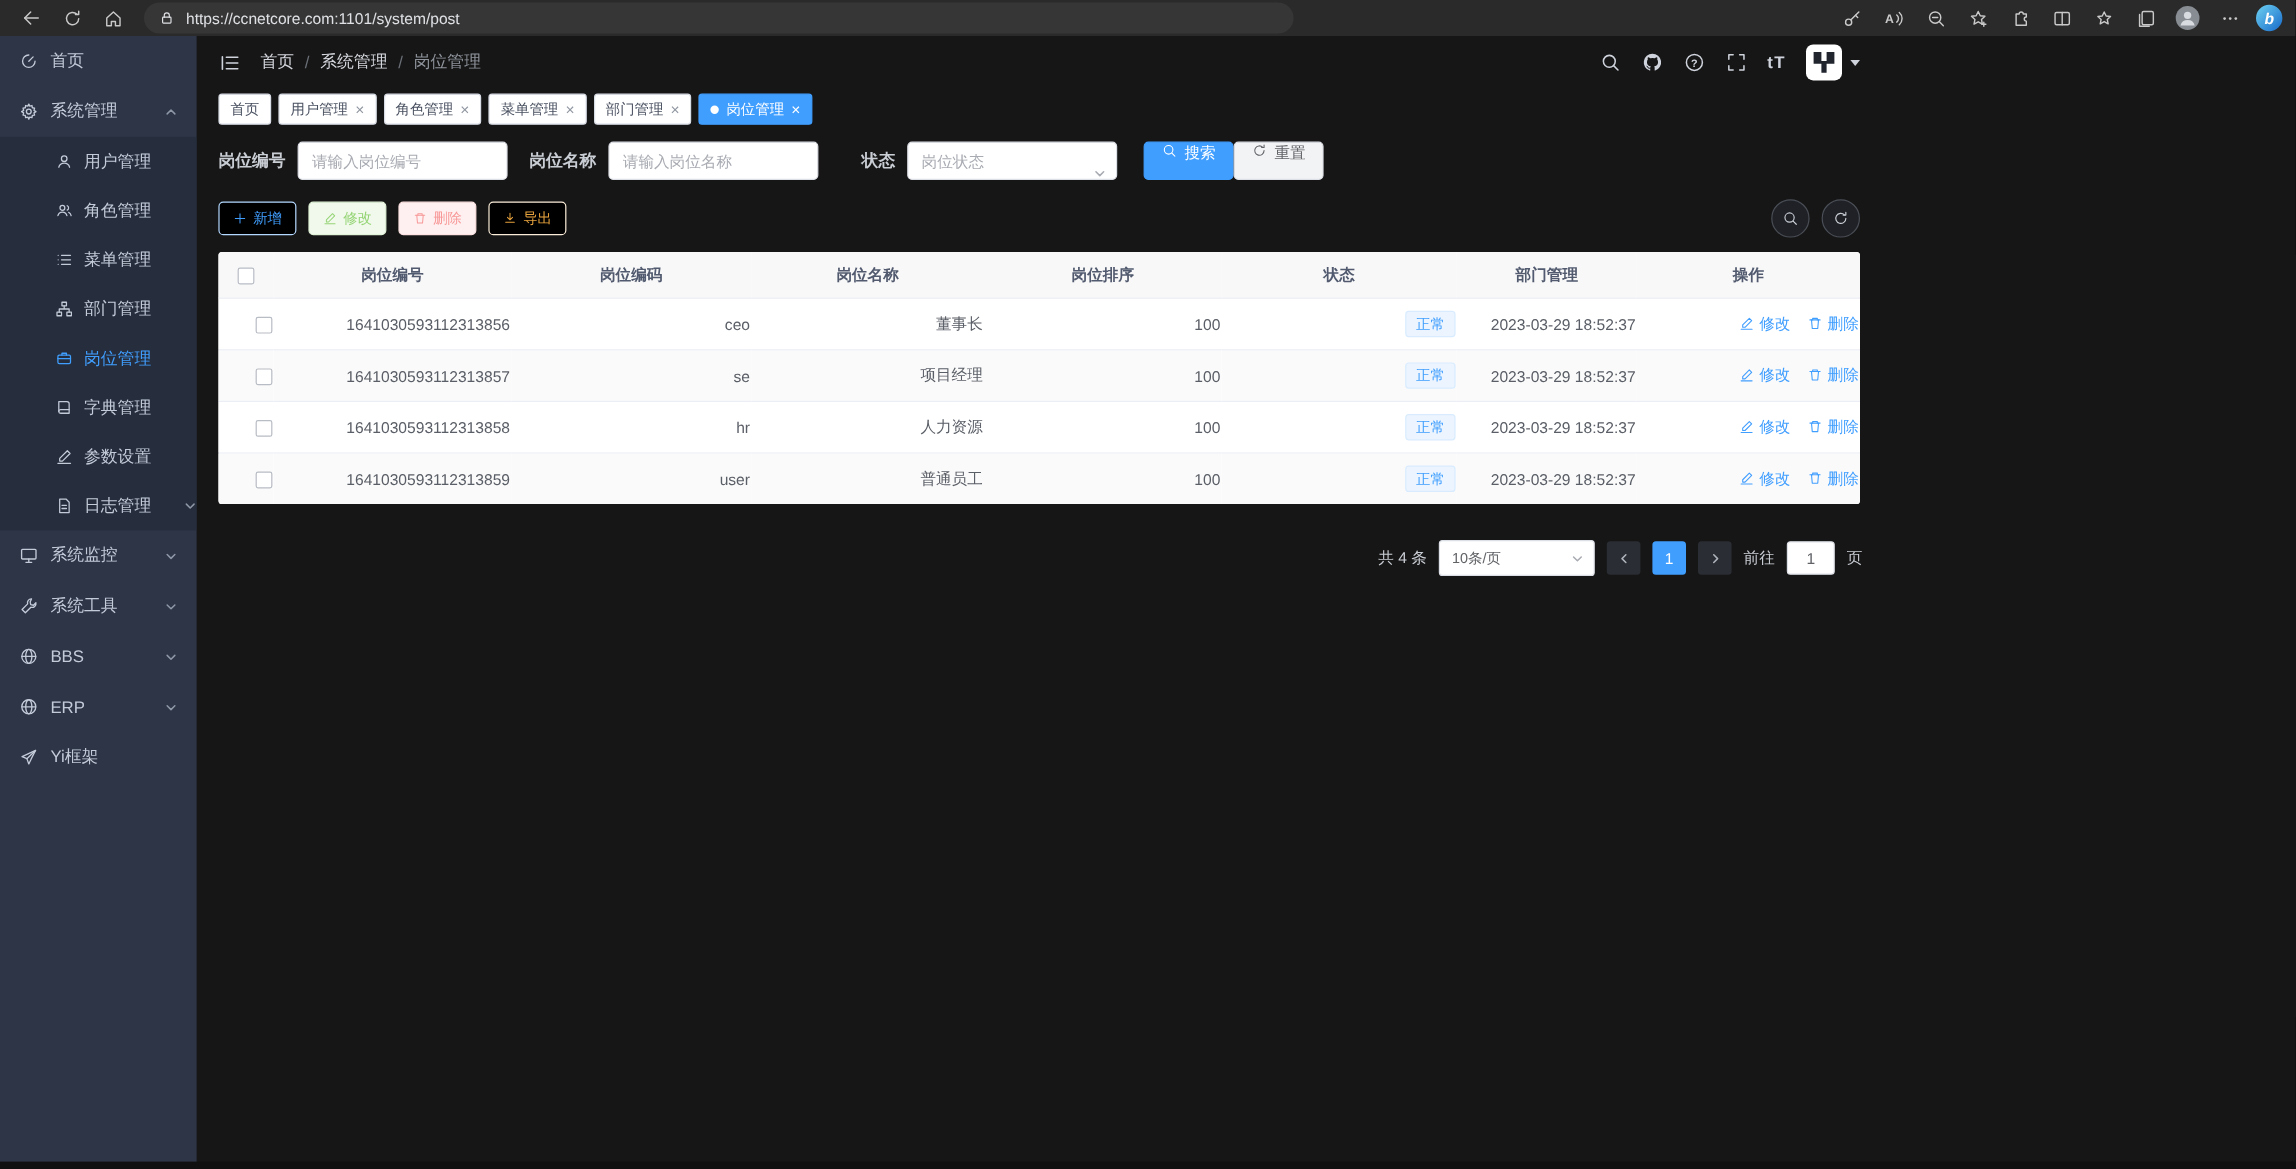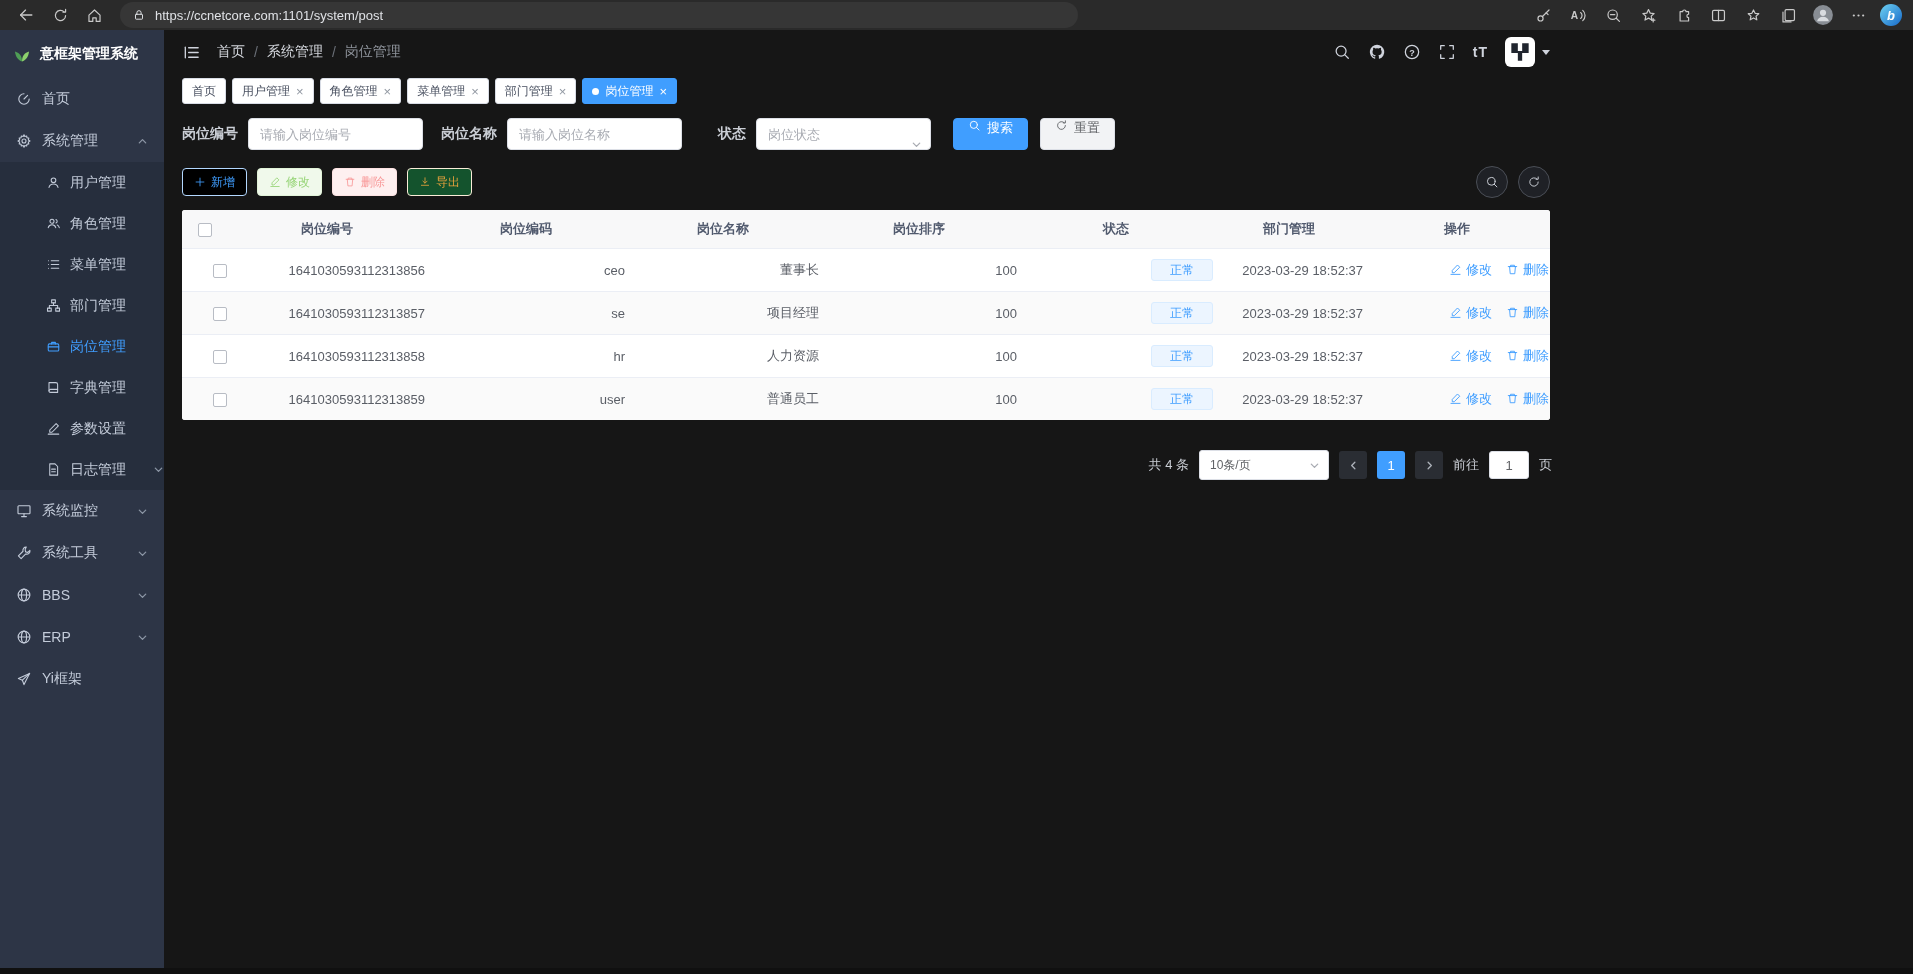--- a/index.html
+++ b/index.html
@@ -54,41 +54,41 @@
   .flabel{font-weight:bold;color:#c9cdd4;margin-right:10px;white-space:nowrap}
   .finput{width:175px;height:32px;box-sizing:border-box;background:#fff;border:1px solid #dcdfe6;border-radius:4px;padding:0 11px;font-size:13px;color:#606266;font-family:"Liberation Sans",sans-serif}
   .finput::placeholder{color:#a8abb2}
   .selwrap{position:relative;display:inline-flex;align-items:flex-end}
   .selwrap .finput{padding-right:26px}
   .selcaret{position:absolute;right:9px;color:#a8abb2;pointer-events:none}
   .g2{margin-left:18px;display:flex;align-items:center}
   .g3{margin-left:36px;display:flex;align-items:center}
   .btn{height:32px;border-radius:4px;border:1px solid transparent;display:inline-flex;align-items:flex-start;gap:6px;font-size:13px;padding:0 14px;cursor:pointer;font-family:"Liberation Sans",sans-serif}
   .btn-search{background:#409eff;border-color:#409eff;color:#fff;margin-left:22px}
-  .btn-reset{background:#f2f3f5;border-color:#dcdfe6;color:#606266;margin-left:12px}
+  .btn-reset{background:#f2f3f5;border-color:#dcdfe6;color:#606266;}
 
   
   .toolbar{display:flex;align-items:center;gap:10px;margin-top:16px;padding:0 18px}
   .tbtn{height:28px;padding:0 11px;font-size:12px;border-radius:4px;border:1px solid;display:inline-flex;align-items:center;gap:5px;cursor:pointer;font-family:"Liberation Sans",sans-serif}
   .tbtn-add{background:#000000;border-color:#b3d8ff;color:#409eff}
   .tbtn-edit{background:#f0f9eb;border-color:#e1f3d8;color:#95d475;cursor:not-allowed}
   .tbtn-del{background:#fef0f0;border-color:#fde2e2;color:#f89898;cursor:not-allowed}
-  .tbtn-exp{background:#14532d;border-color:#faecd8;color:#e6a23c}
+  .tbtn-exp{background:#000000;border-color:#faecd8;color:#e6a23c}
   .tb-tools{margin-left:auto;display:flex;gap:10px}
   .cbtn{width:30px;height:30px;border-radius:50%;border:1px solid #4a4e56;background:#1f2126;color:#c9cdd4;display:flex;align-items:center;justify-content:center;cursor:pointer}
 
   
   .tablewrap{margin:12px 18px 0;background:#fff;border-radius:3px;overflow:hidden}
   table{border-collapse:collapse;table-layout:fixed;width:1368px}
   th{background:#f8f8f9;color:#515a6e;font-size:13px;height:36px;border-bottom:1px solid #ebeef5;text-align:center;font-weight:bold}
   td{height:40px;font-size:13px;color:#5a5e66;text-align:right;border-bottom:1px solid #ebeef5;background:#fff;overflow:hidden;white-space:nowrap}
   tbody tr:nth-child(even) td{background:#fafafa}
   tbody tr:last-child td{border-bottom:none}
   .cb{display:inline-block;width:14px;height:14px;box-sizing:border-box;border:1px solid #b8bcc4;border-radius:2px;background:#fff;vertical-align:middle;cursor:pointer}
-  .stag{display:inline-block;height:22px;line-height:20px;box-sizing:border-box;padding:0 18px;background:#ecf5ff;border:1px solid #d9ecff;color:#409eff;border-radius:3px;font-size:12px}
+  .stag{display:inline-block;height:22px;line-height:20px;box-sizing:border-box;padding:0 8px;background:#ecf5ff;border:1px solid #d9ecff;color:#409eff;border-radius:3px;font-size:12px}
   .op{color:#409eff;cursor:pointer;display:inline-flex;align-items:center;gap:4px;font-size:13px}
   .op + .op{margin-left:14px}
 
   
   .pager{display:flex;align-items:center;justify-content:flex-end;gap:10px;margin-top:30px;padding-right:16px;width:1388px;font-size:13px;color:#c9cdd4}
   .psel{position:relative;width:94px;height:28px;background:#fff;border:1px solid #dcdfe6;border-radius:3px;display:flex;align-items:center;padding:0 24px 0 10px;color:#606266;font-size:12px;cursor:pointer}
   .psel .selcaret{right:8px}
   .pbtn{min-width:28px;height:28px;border-radius:3px;background:#2a2d33;color:#aeb3bb;display:flex;align-items:center;justify-content:center;cursor:pointer}
   .pbtn.page-active{background:#409eff;color:#fff;font-size:13px}
   .ginput{width:40px;height:28px;box-sizing:border-box;border:1px solid #dcdfe6;border-radius:3px;background:#fff;text-align:center;color:#606266;font-size:13px;font-family:"Liberation Sans",sans-serif}
@@ -196,27 +196,20 @@
           <circle cx="12" cy="12" r="11" fill="url(#cg)"></circle>
           <text x="12" y="17" text-anchor="middle" font-size="13" font-weight="bold" fill="#ffffff" font-style="italic">b</text>
         </svg>
     </span>
   </div>
 </div>
 
 <div class="app">
 
   <aside class="sidebar">
-    <div class="logo-row">
-      <svg viewBox="0 0 24 24" width="20" height="20">
-          <path d="M12 21c0-6 2.2-10 8.5-12-1 7.2-4.2 10.3-8.5 12z" fill="#8cd06c"></path>
-          <path d="M12 21c0-6-2.2-10-8.5-12 1 7.2 4.2 10.3 8.5 12z" fill="#4f9e55"></path>
-        </svg>
-      <span>意框架管理系统</span>
-    </div>
     <nav>
       <div class="mi">
         <svg class="ic" viewBox="0 0 20 20" width="16" height="16">
             <path d="M10 3.5a6.5 6.5 0 1 0 6.5 6.5"></path>
             <path d="M10 10l4.5-4.5"></path>
           </svg>
         <span>首页</span>
       </div>
       <div class="mi">
         <svg class="ic" viewBox="0 0 20 20" width="16" height="16">

